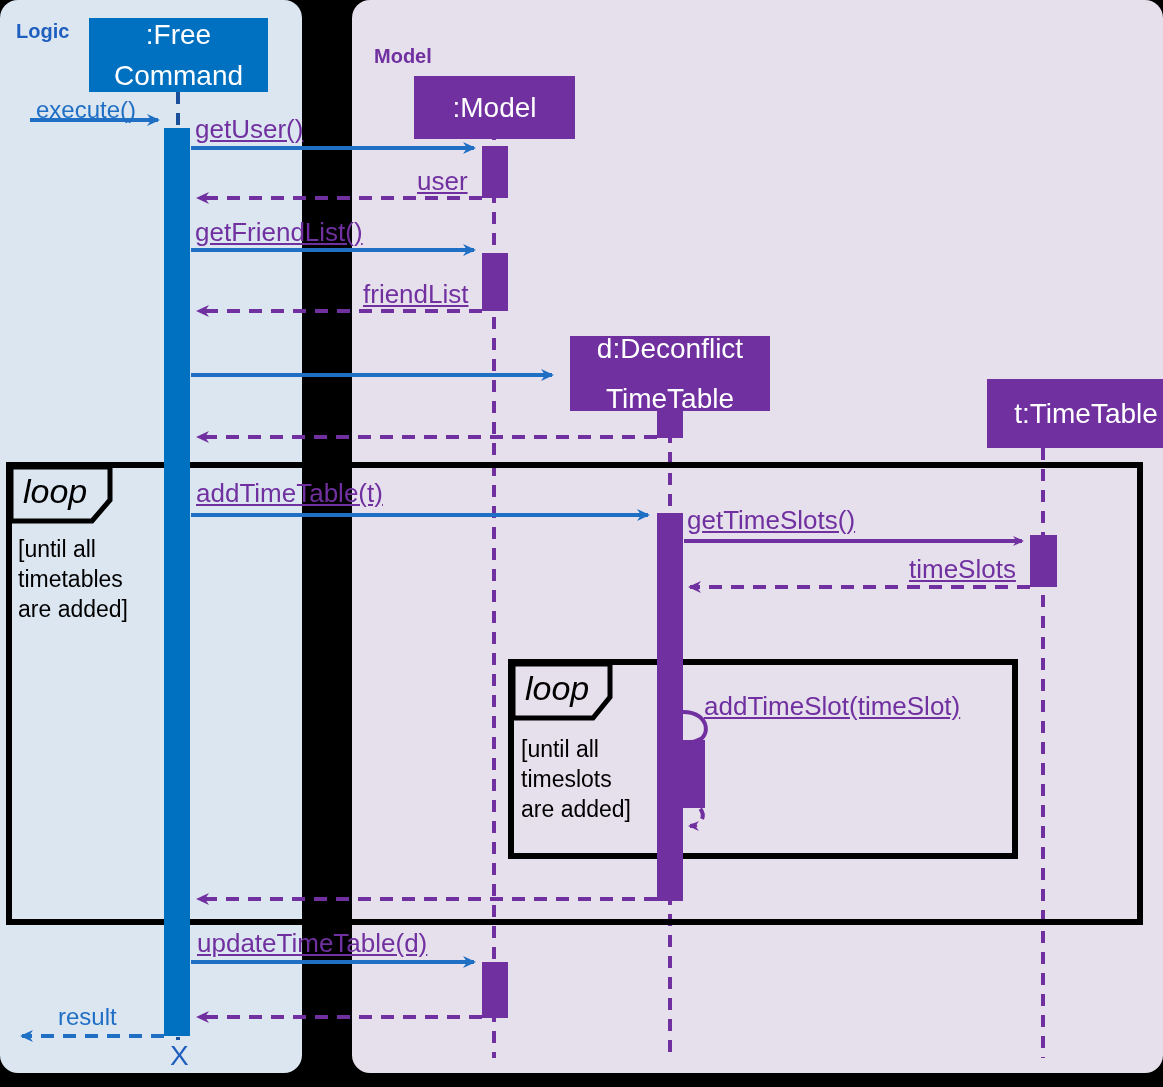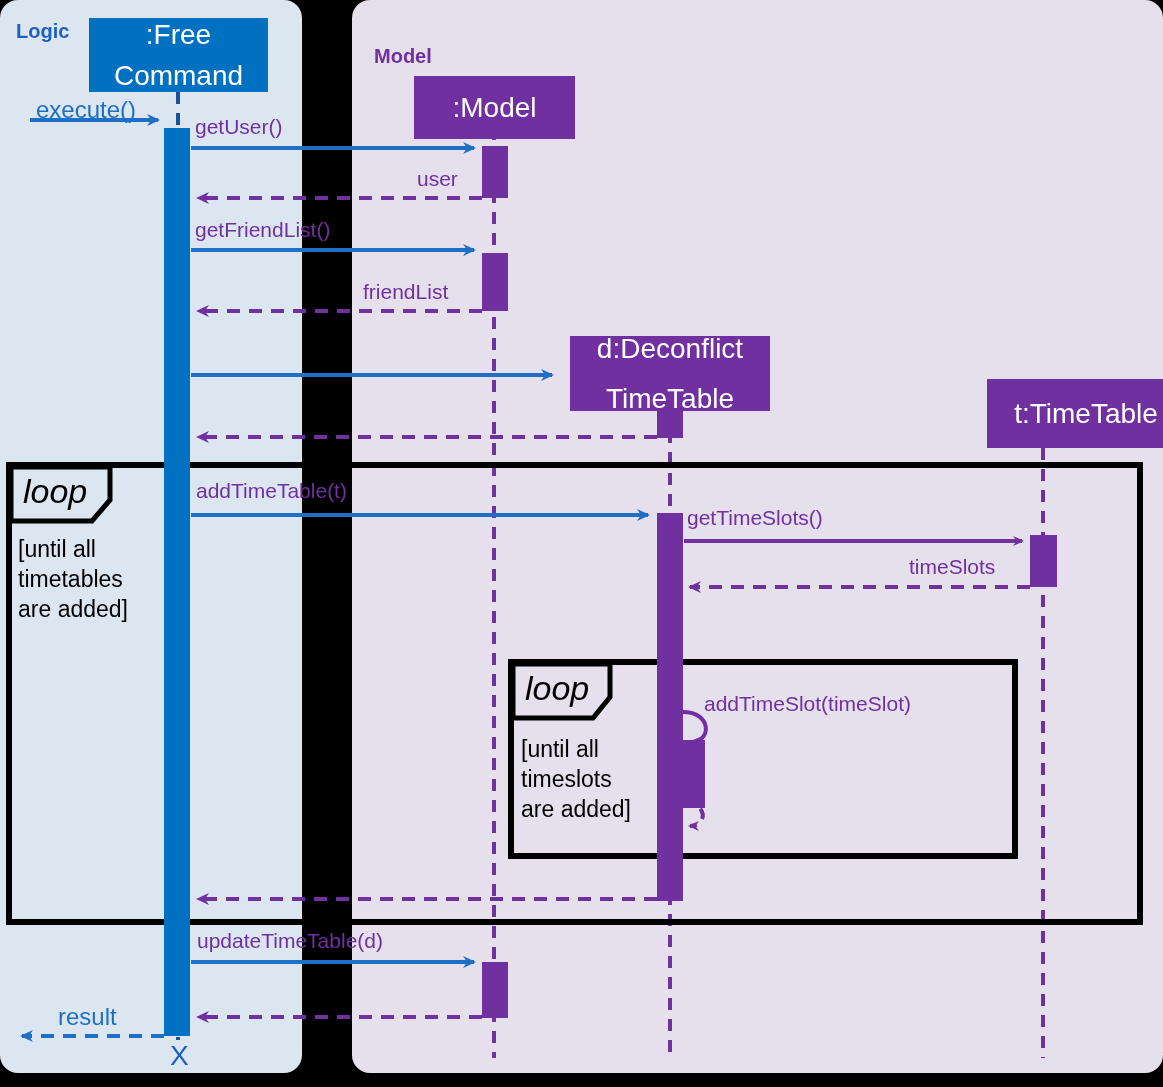--- a/index.html
+++ b/index.html
@@ -50,23 +50,24 @@
     text-align: center;
     font-size: 28px;
     line-height: 1.18;
     box-sizing: border-box;
   }
   .obj-blue { background: #0070c0; justify-content: space-between; }
   .obj-purple { background: #7030a0; }
   .msg-label {
     position: absolute;
     color: #7030a0;
-    font-size: 21px;
+    font-size: 26px;
     white-space: nowrap;
     line-height: 1;
+    text-decoration: underline;
   }
   .msg-label-blue {
     position: absolute;
     color: #1f6fc4;
     font-size: 24px;
     white-space: nowrap;
     line-height: 1;
   }
   .frame-label {
     position: absolute;

